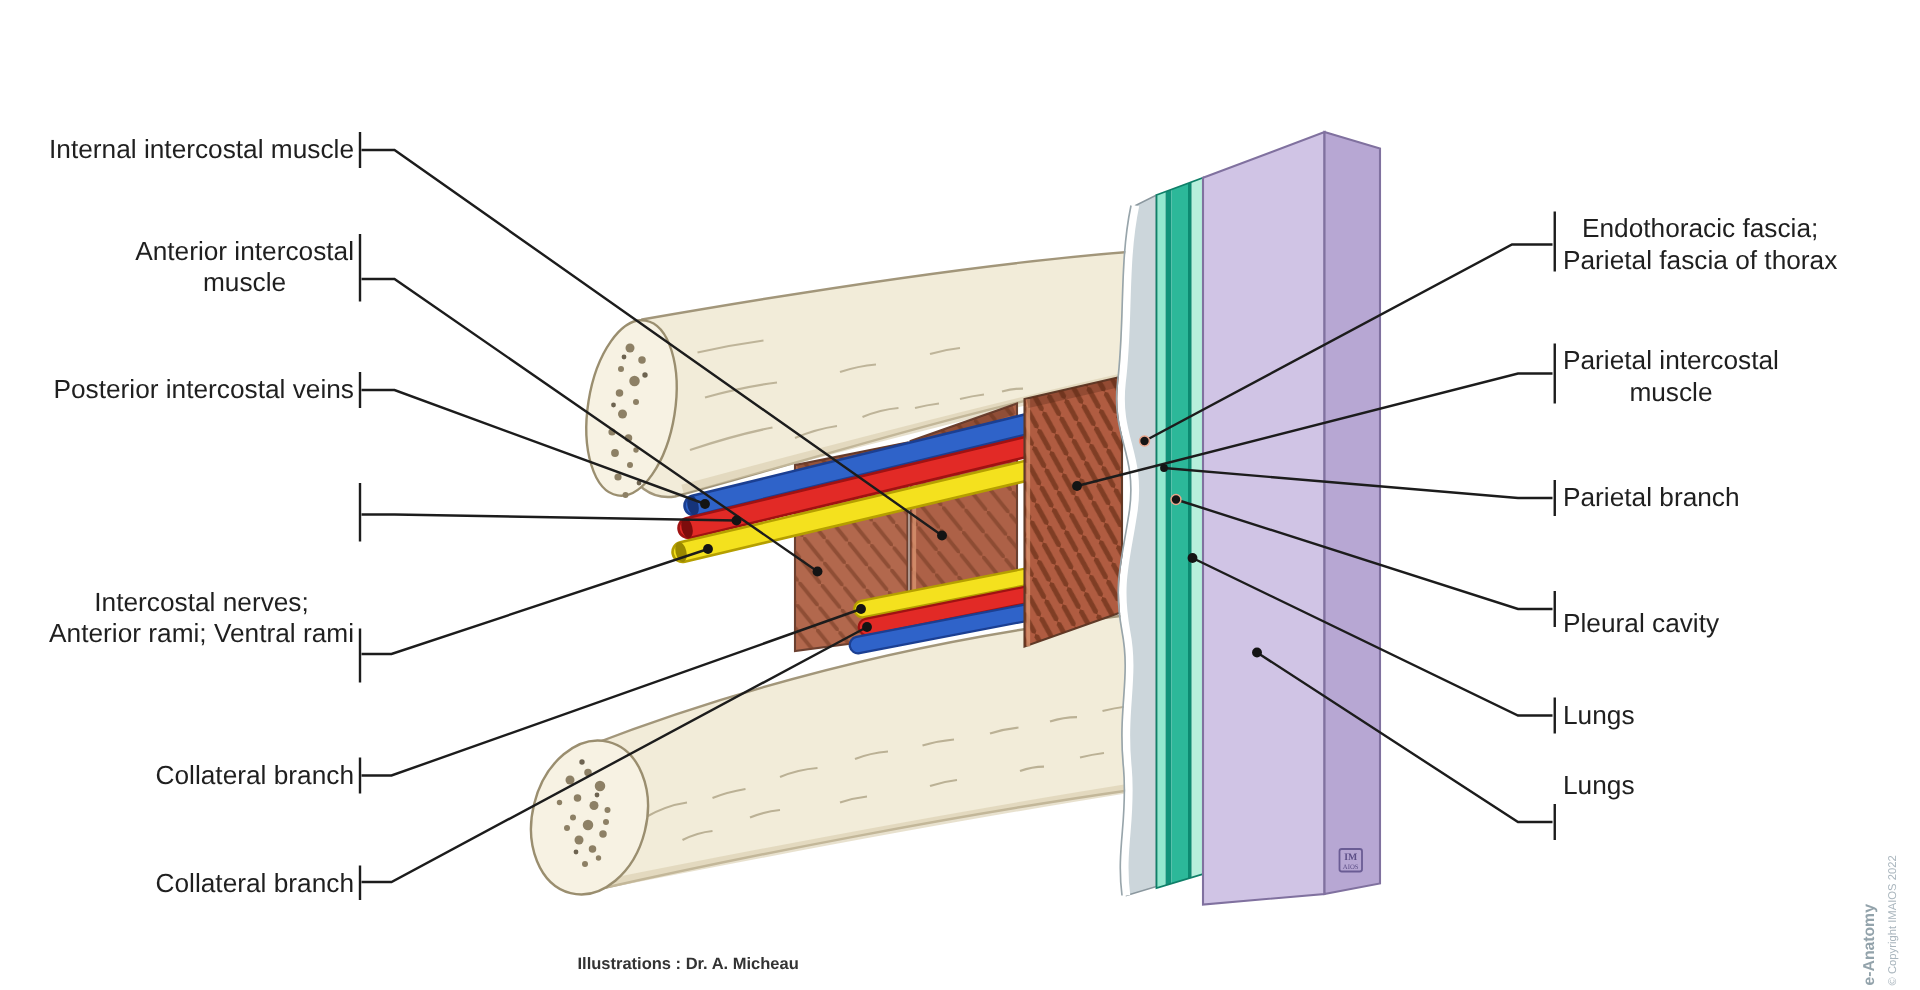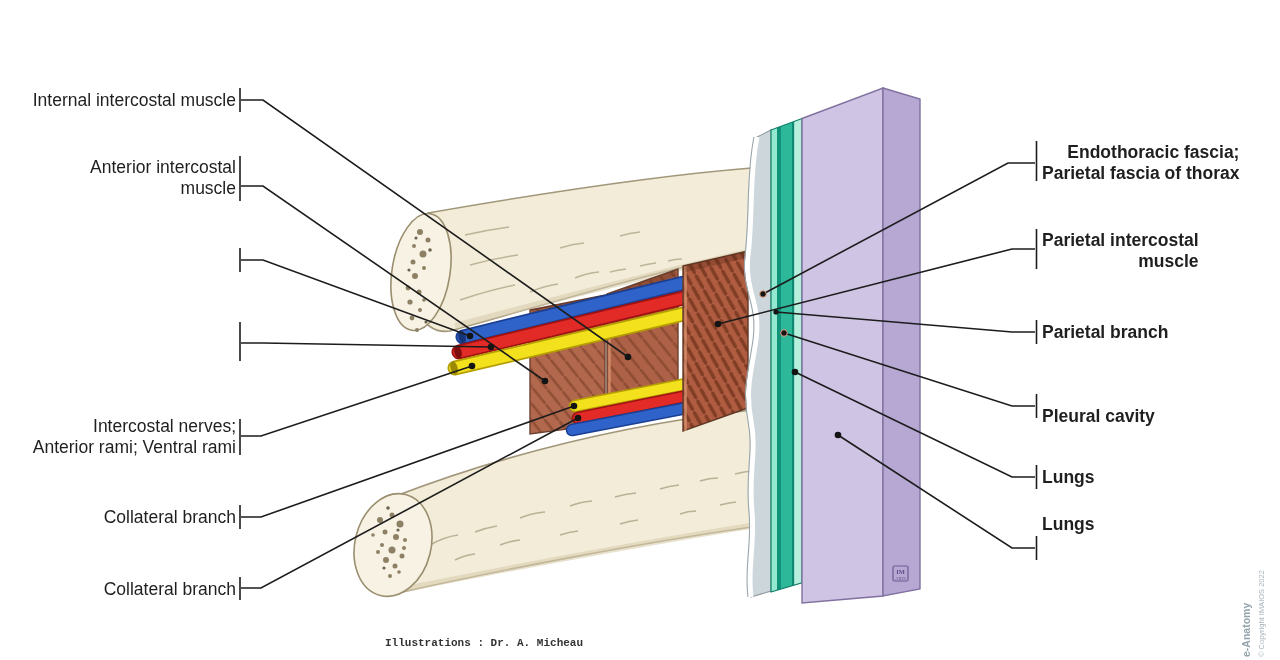--- a/index.html
+++ b/index.html
@@ -1,23 +1,23 @@
 <!DOCTYPE html>
 <html><head>
 <meta charset="utf-8">
 <style>
   html,body{margin:0;padding:0;background:#fff;}
   #stage{position:relative;width:1280px;height:660px;background:#fff;overflow:hidden;
          font-family:"Liberation Sans",sans-serif;}
   #art{position:absolute;left:0;top:0;}
   .lbl{position:absolute;font-size:17.5px;line-height:21px;color:#1f1f1f;
        white-space:pre-line;transform:translateY(-50%);}
-  .lbl.left{text-align:right;right:1044px;}
-  .lbl.right{text-align:right;left:1042px;font-weight:bold;}
-  #caption{position:absolute;left:385px;top:637px;font-size:11px;font-weight:600;color:#333;font-family:Liberation Mono, monospace;}
+  .lbl.left{text-align:center;right:1044px;}
+  .lbl.right{text-align:center;left:1042px;}
+  #caption{position:absolute;left:385px;top:637px;font-size:11px;font-weight:600;color:#333;}
   .vert{position:absolute;transform:rotate(-90deg);transform-origin:0 0;white-space:nowrap;}
   #brand-vert{left:1240px;top:657px;font-size:10.5px;font-weight:700;color:#93a3ab;}
   #copy-vert{left:1257px;top:657px;font-size:7.5px;color:#a9b5bd;}
 </style>
 </head>
 <body>
 
 <div id="stage">
 
 <svg id="art" width="1280" height="660" viewBox="0 0 1280 660">
@@ -229,21 +229,22 @@
         <circle cx="776" cy="312" r="2.6"></circle>
     <circle cx="784" cy="333" r="3.3" stroke="#e8a58c" stroke-width="1"></circle>
     <circle cx="795" cy="372" r="3.3"></circle>
         <circle cx="838" cy="435" r="3.3"></circle>
   </g>
 </svg>
 
 <div class="lbl left" style="top:100px">Internal intercostal muscle</div>
 <div class="lbl left" style="top:178px">Anterior intercostal
 muscle</div>
-<div class="lbl left" style="top:437px">Intercostal nerves;
+<div class="lbl left" style="top:260px">Posterior intercostal veins</div>
+<div class="lbl left" style="top:412px">Intercostal nerves;
 Anterior rami; Ventral rami</div>
 <div class="lbl left" style="top:517px">Collateral branch</div>
 <div class="lbl left" style="top:589px">Collateral branch</div>
 
 <div class="lbl right" style="top:163px">Endothoracic fascia;
 Parietal fascia of thorax</div>
 <div class="lbl right" style="top:251px">Parietal intercostal
 muscle</div>
 <div class="lbl right" style="top:332px">Parietal branch</div>
 <div class="lbl right" style="top:416px">Pleural cavity</div>

